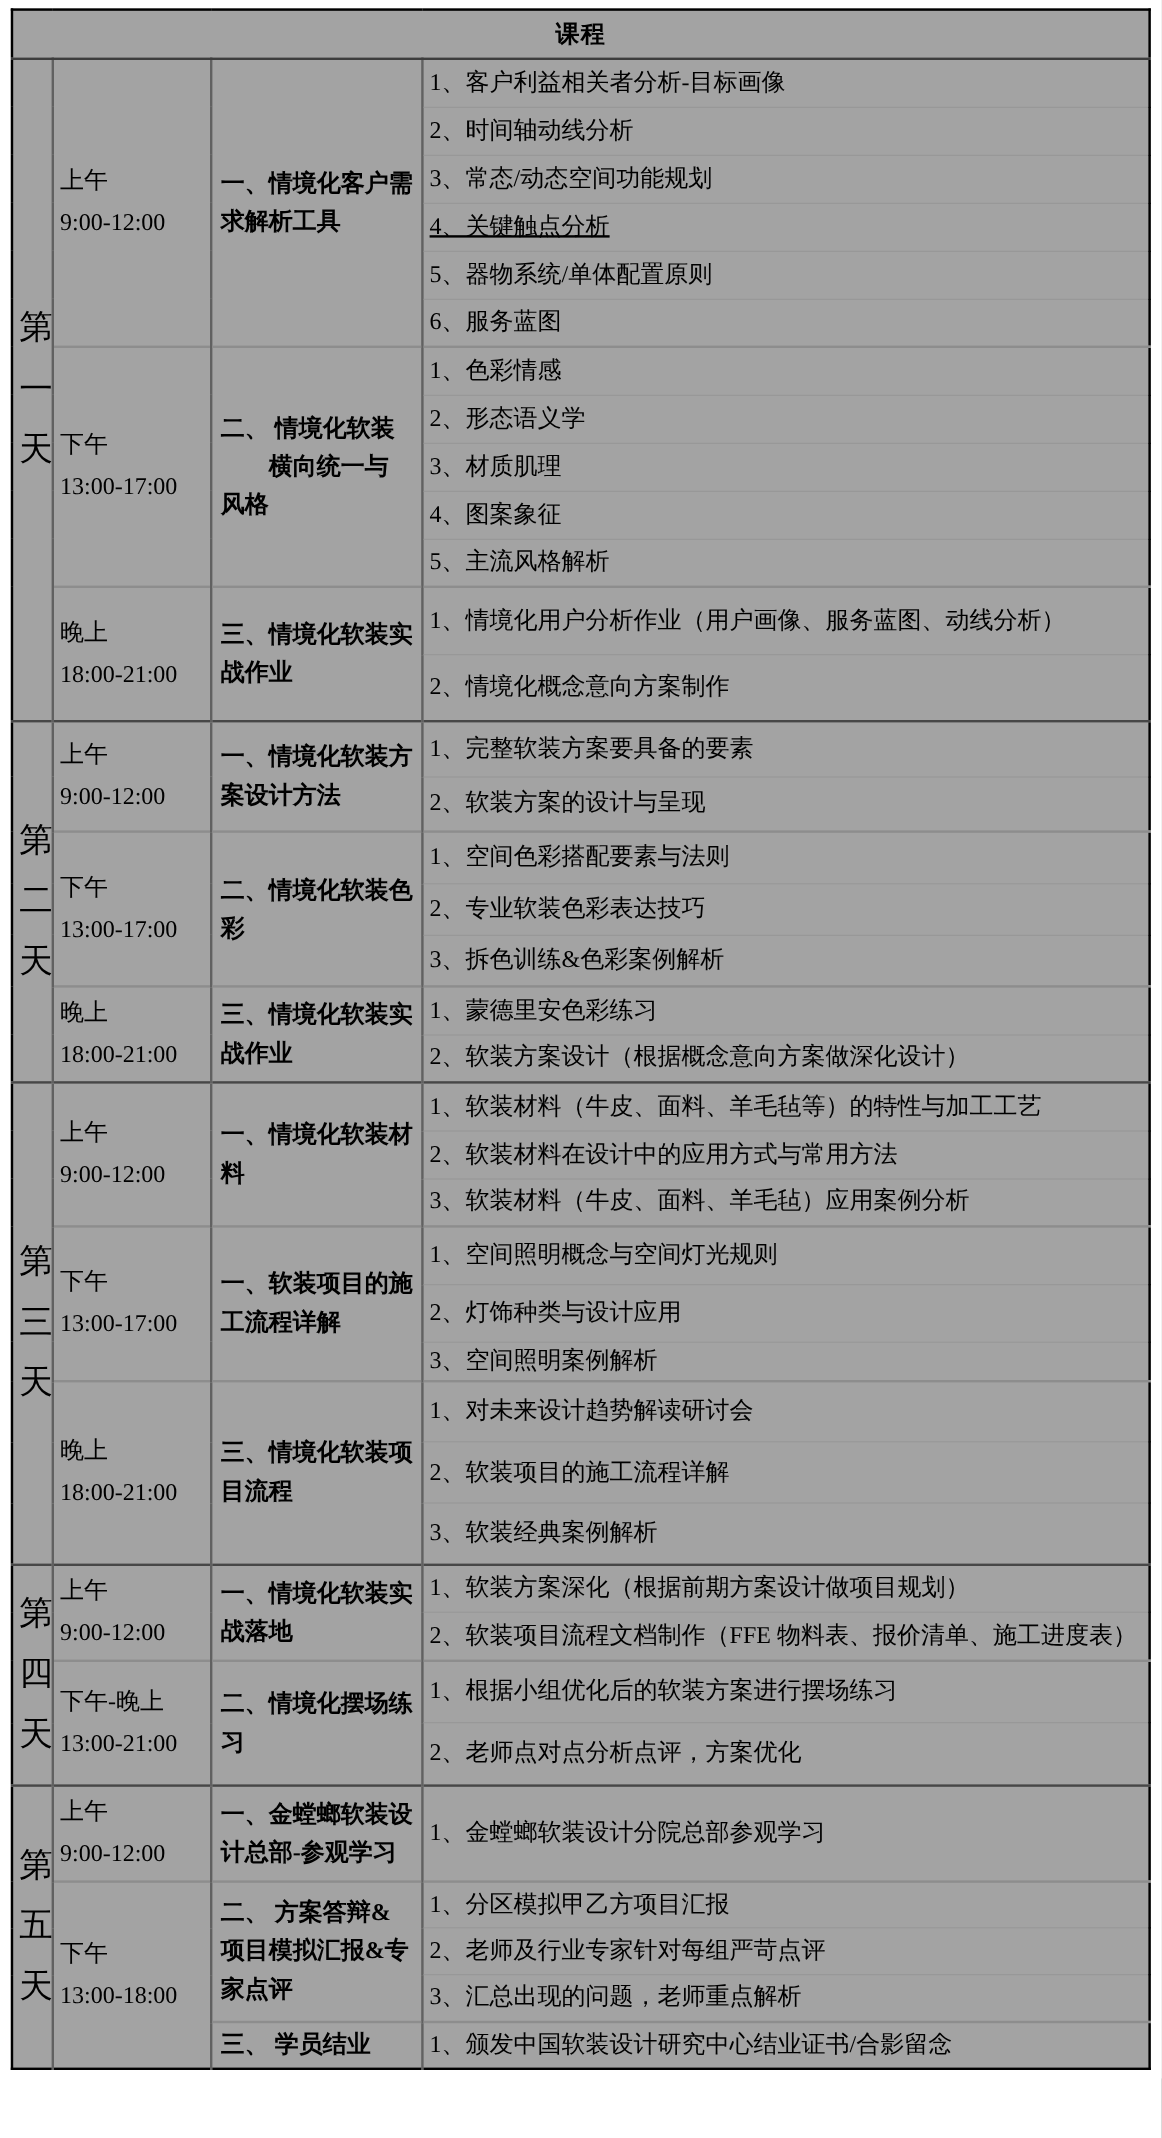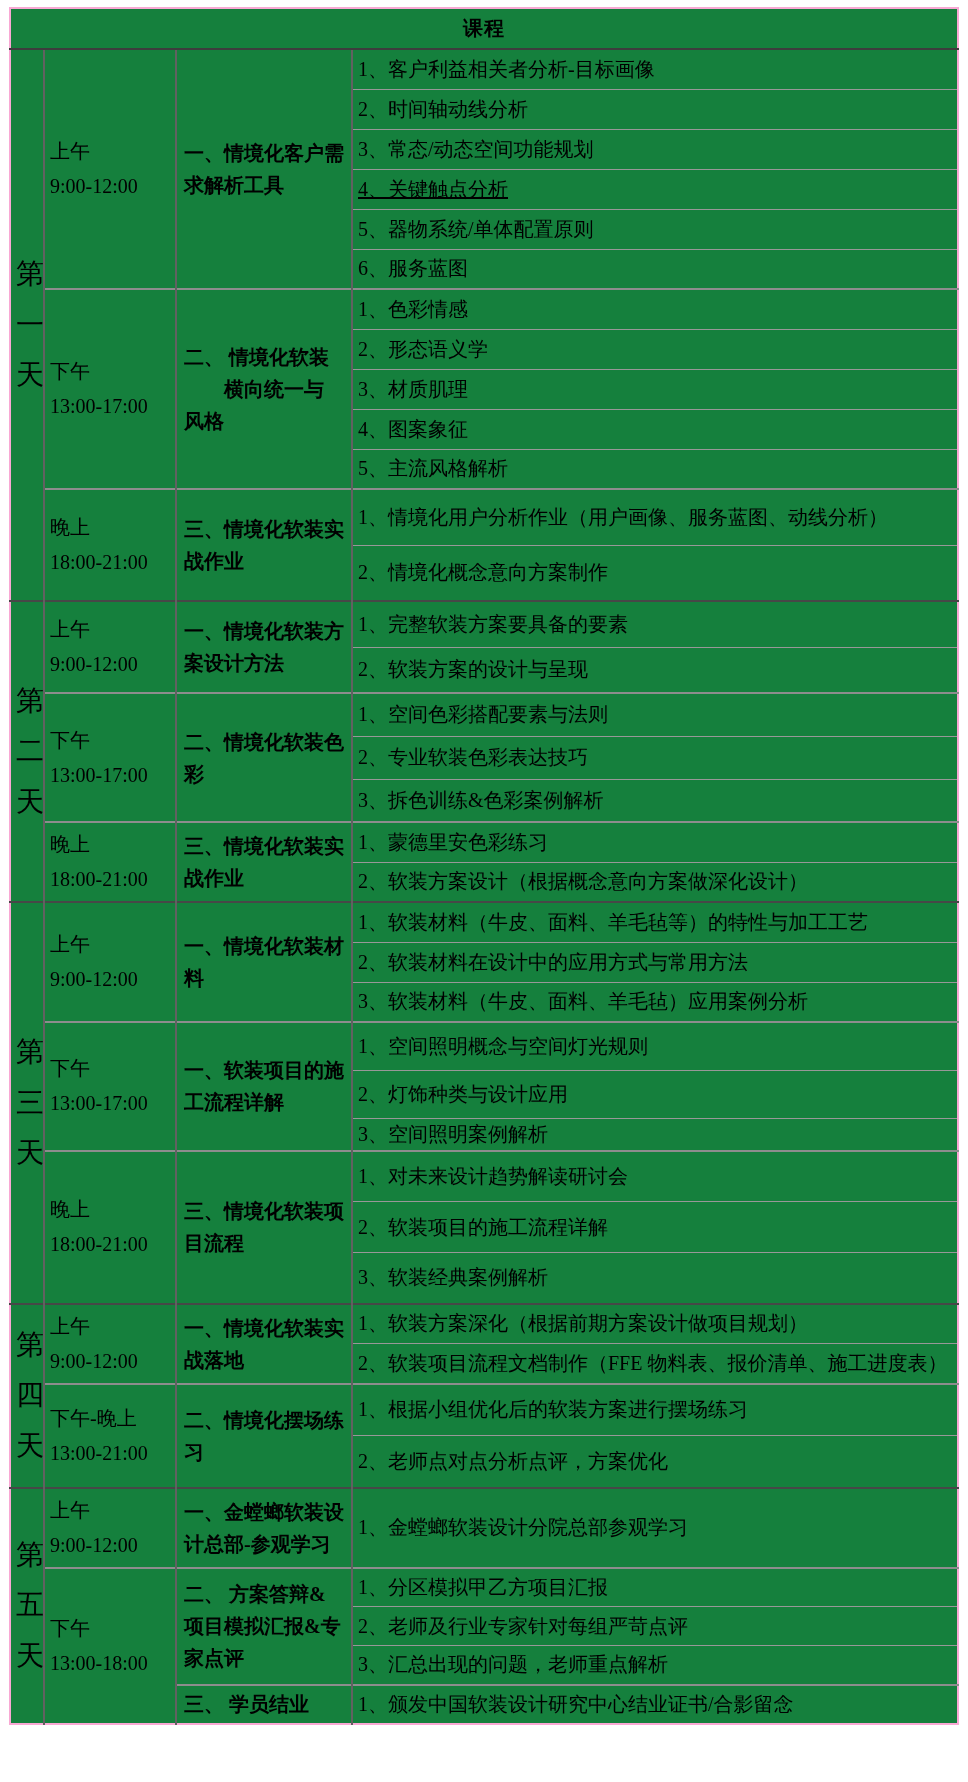--- a/index.html
+++ b/index.html
@@ -1,18 +1,18 @@
 <!DOCTYPE html>
 <html><head>
 <meta charset="utf-8">
 <style>
   html,body{margin:0;padding:0;background:#ffffff;}
   body{width:968px;font-family:"Liberation Serif","DejaVu Serif",serif;color:#000;}
   .wrap{padding:7px 9px 7px 9px;}
-  table{border-collapse:collapse;table-layout:fixed;width:948px;border:2px solid #f9a8d4;background:#15803d;}
+  table{border-collapse:collapse;table-layout:fixed;width:948px;border:2px solid #000000;background:#a3a3a3;}
   col.c-day{width:34px;}
   col.c-time{width:132px;}
   col.c-module{width:176px;}
   col.c-content{width:606px;}
   th.title{height:39px;font-size:20px;font-weight:bold;text-align:center;
            border-bottom:2px solid #3d3d3d;padding:0;letter-spacing:1px;}
   td{border-left:2px solid #616161;border-top:1px solid #989898;
      vertical-align:middle;font-size:20px;padding:1px 5px;overflow:hidden;}
   td.day-cell{padding:0;border-left:none;}
   tr.day-start td{border-top:2px solid #474747;}

